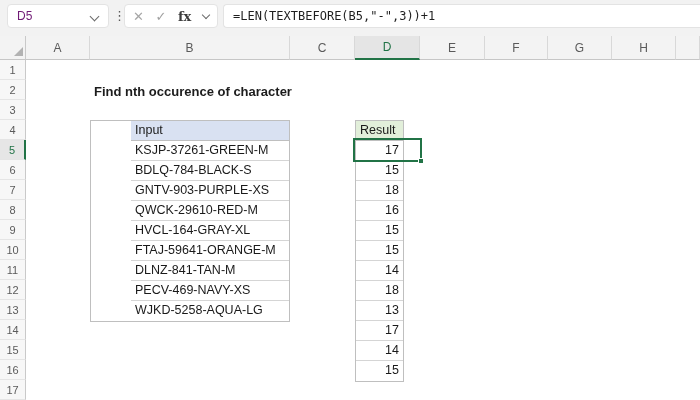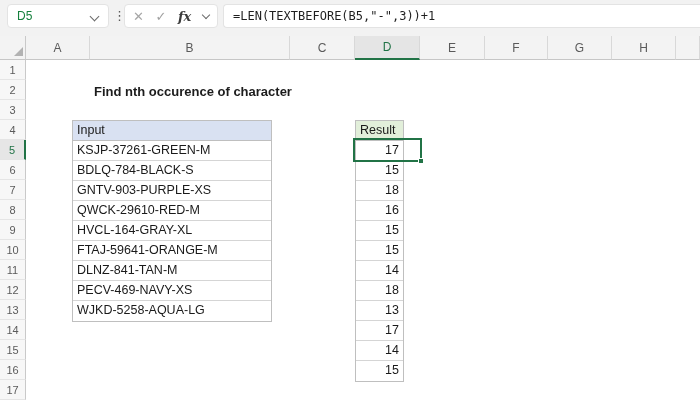--- a/index.html
+++ b/index.html
@@ -4,30 +4,30 @@
 <style>
   * { margin:0; padding:0; box-sizing:border-box; }
   html,body { width:700px; height:400px; overflow:hidden; background:#fff;
     font-family:"Liberation Sans", sans-serif; }
   .app { position:relative; width:700px; height:400px; background:#fff; }
 
   
   .formula-strip { position:absolute; left:0; top:0; width:700px; height:36px; background:#f2f2f2; }
   .white-box { position:absolute; top:4px; height:24px; background:#fff;
     border:1px solid #e3e3e3; border-radius:4px; display:flex; align-items:center; }
-  .name-box { left:7px; width:102px; padding-left:9px; font-size:12px; color:#15803d; }
+  .name-box { left:7px; width:102px; padding-left:9px; font-size:12px; color:#701a75; }
   .name-box .chev { position:absolute; right:10px; top:8px; }
   .chev { width:7px; height:7px; border-right:1.4px solid #6a6a6a; border-bottom:1.4px solid #6a6a6a;
     transform:rotate(45deg); display:inline-block; }
   .dots { position:absolute; left:113px; top:8px; font-size:13px; color:#5a5a5a;
     font-family:"DejaVu Sans", sans-serif; }
   .fx-box { left:124px; width:94px; justify-content:space-between; padding:0 8px; }
   .icon-x { color:#a6a6a6; font-size:13px; font-family:"DejaVu Sans", sans-serif; }
   .icon-check { color:#a0a0a0; font-size:13px; font-family:"DejaVu Sans", sans-serif; }
-  .icon-fx { color:#3b3b3b; font-size:13px; font-style:italic; font-family:"DejaVu Serif", serif; font-weight:bold; }
+  .icon-fx { color:#3b3b3b; font-size:13px; font-family:"DejaVu Serif", serif; font-weight:bold; }
   .fx-box .chev { width:6px; height:6px; margin-top:-3px; }
   .formula-input { left:223px; width:477px; border-radius:4px 0 0 4px; border-right:none;
     padding-left:9px; font-family:"DejaVu Sans Mono", monospace; font-size:12px; color:#1f1f1f; }
 
   
   .col-headers { position:absolute; left:0; top:36px; width:700px; height:24px; background:#f3f3f3; }
   .corner { position:absolute; left:0; top:0; width:26px; height:24px;
     border-bottom:1px solid #c6c6c6; border-right:1px solid #c9c9c9; }
   .corner .tri { position:absolute; right:2px; bottom:3px; width:0; height:0;
     border-bottom:9px solid #b2b2b2; border-left:9px solid transparent; }
@@ -39,21 +39,21 @@
   
   .row-headers { position:absolute; left:0; top:60px; width:26px; height:340px; background:#f7f7f7; }
   .rh { width:26px; height:20px; border-right:1px solid #c9c9c9; border-bottom:1px solid #e5e5e5;
     color:#5a5a5a; font-size:11px; display:flex; align-items:center; justify-content:center; }
   .rh.sel { background:#e6e6e6; color:#217346; border-right:2px solid #217346; }
 
   
   .sheet-title { position:absolute; left:94px; top:82px; height:20px; line-height:20px;
     font-size:13px; font-weight:bold; color:#1c1c1c; white-space:nowrap; }
   .tbl { position:absolute; top:120px; border:1px solid #bfbfbf; background:#fff; }
-  .tbl-input { left:72px; width:200px; }
+  .tbl-input { left:90px; width:200px;padding-left:40px; }
   .tbl-result { left:355px; width:49px; }
   .cell { height:20px; line-height:19px; font-size:12.5px; color:#1a1a1a;
     border-bottom:1px solid #d5d5d5; padding:0 4px; white-space:nowrap; overflow:hidden; }
   .cell:last-child { border-bottom:none; }
   .cell.hdr-input { background:#d9e1f2; border-bottom:1px solid #bfbfbf; }
   .cell.hdr-result { background:#e2efda; border-bottom:1px solid #bfbfbf; }
   .cell.num { text-align:right; }
 
   
   .sel-border { position:absolute; left:353px; top:138px; width:69px; height:24px;

